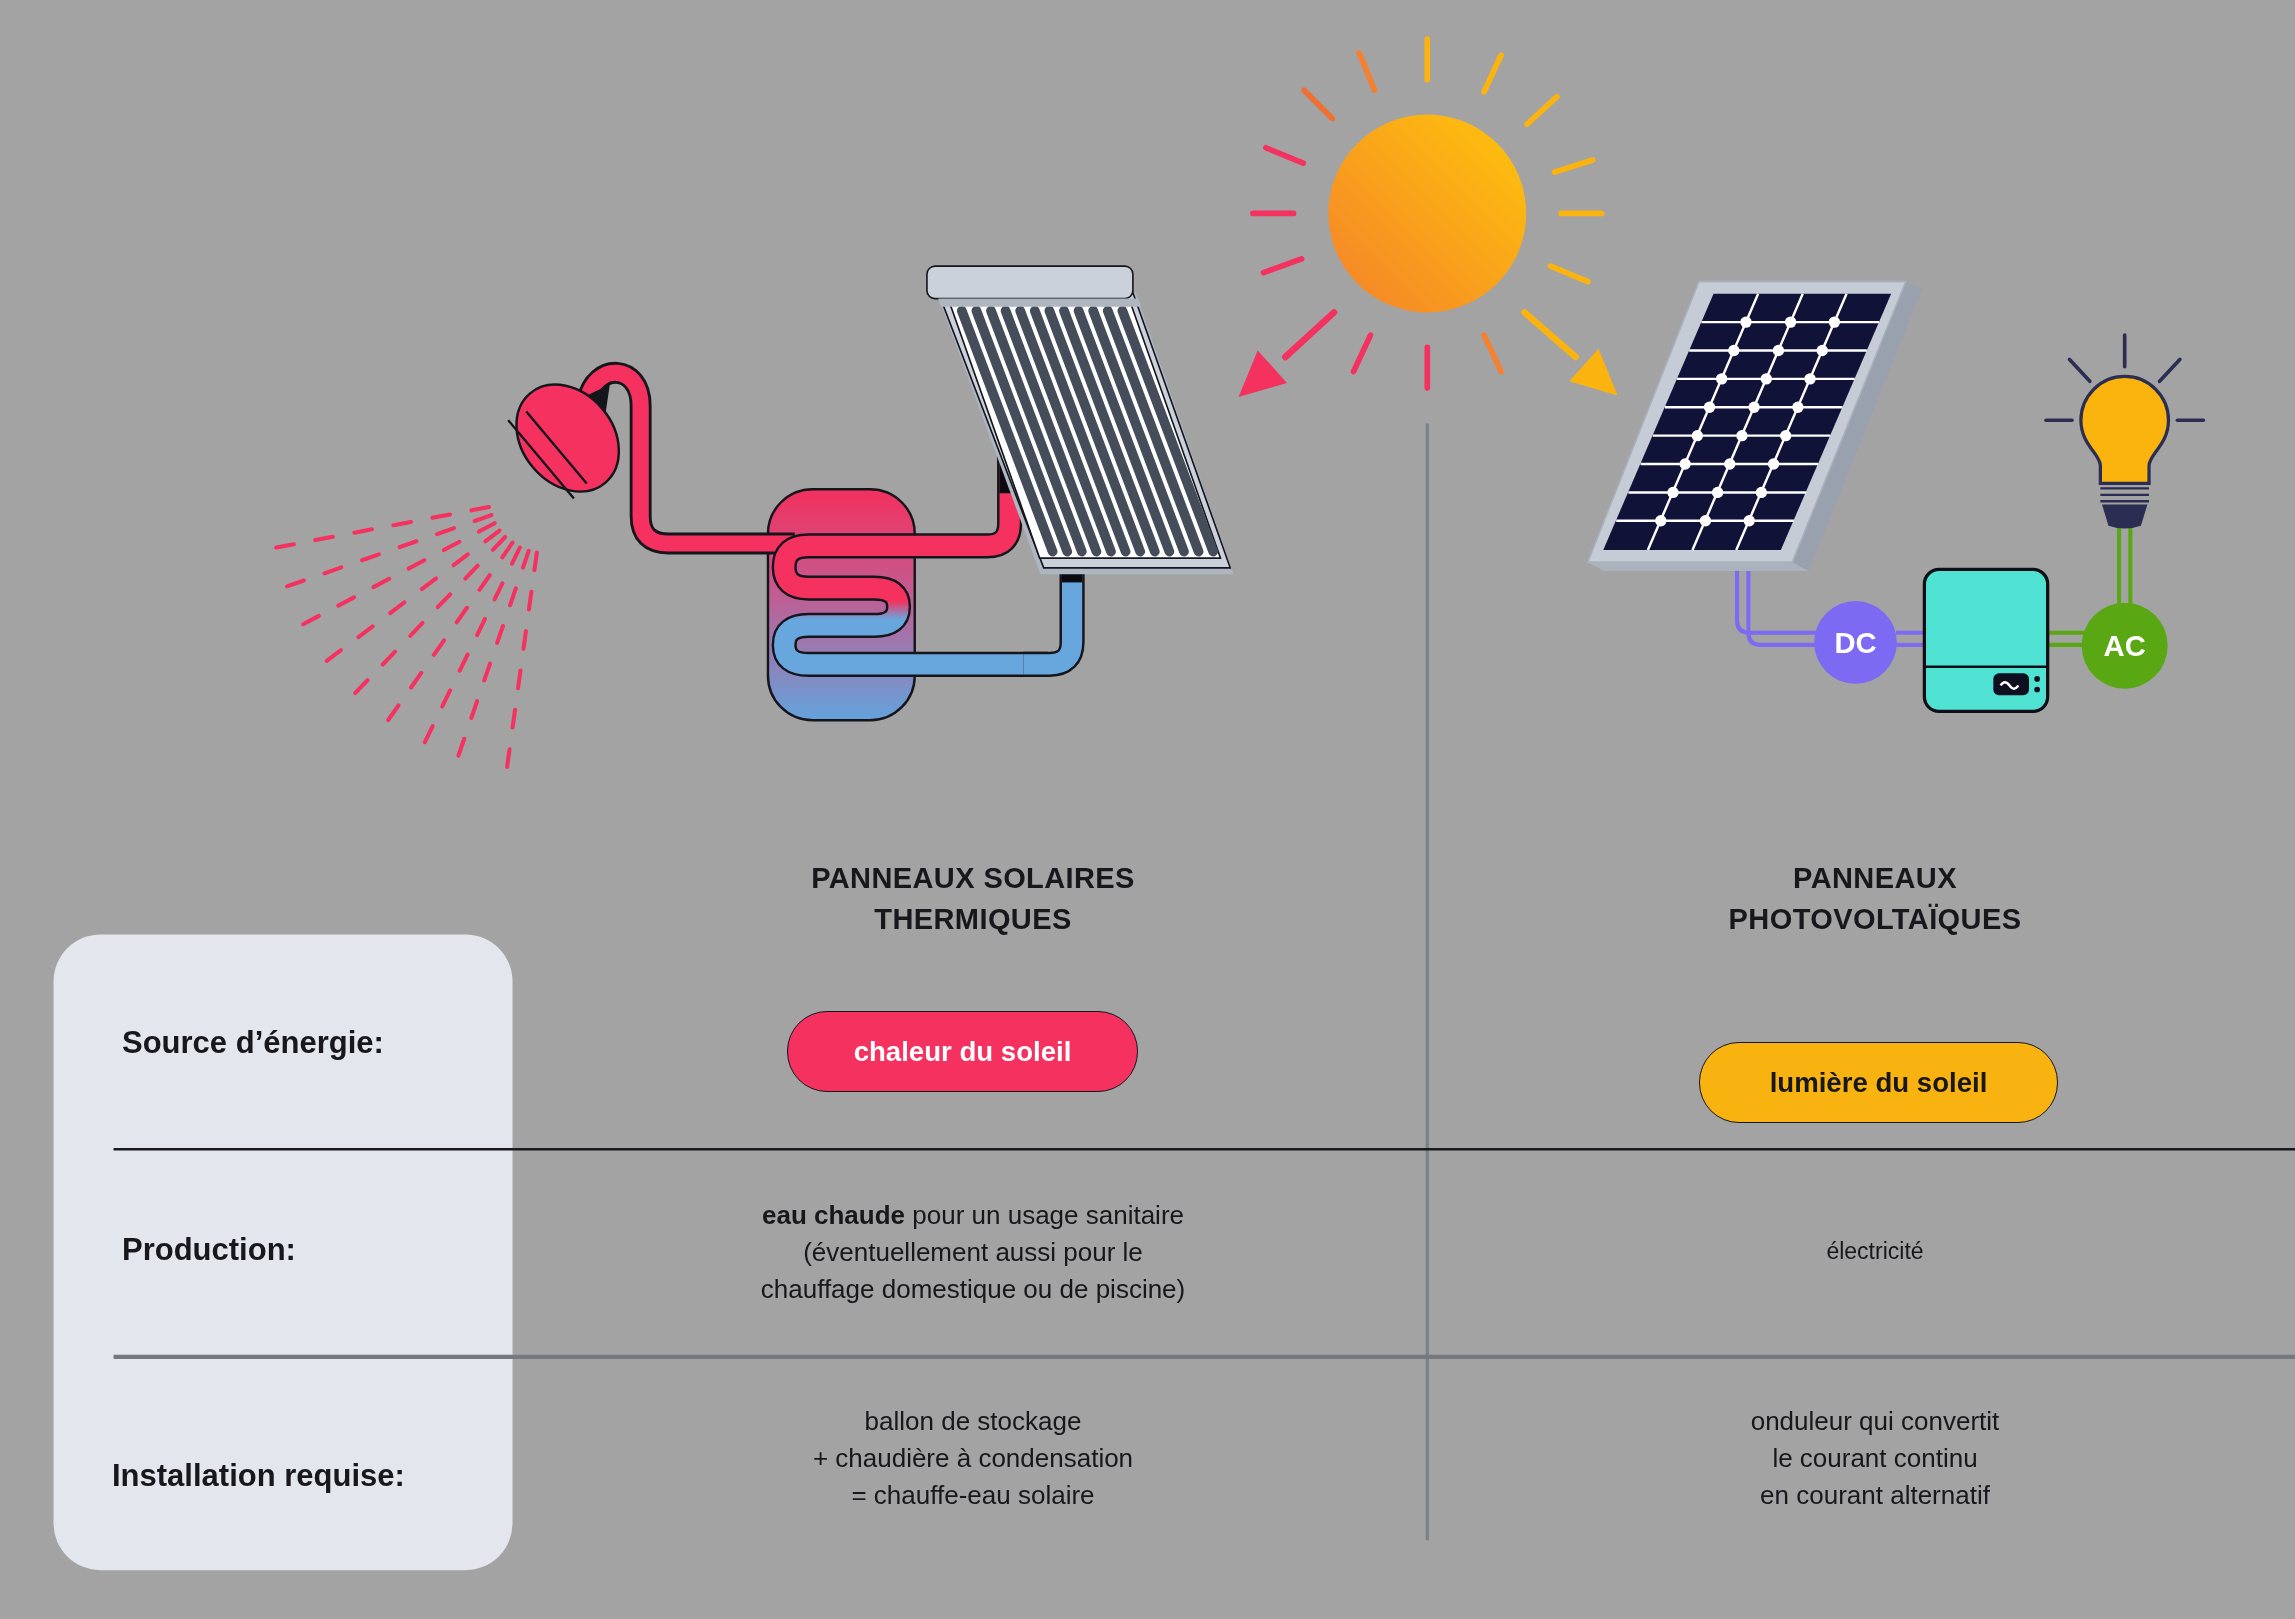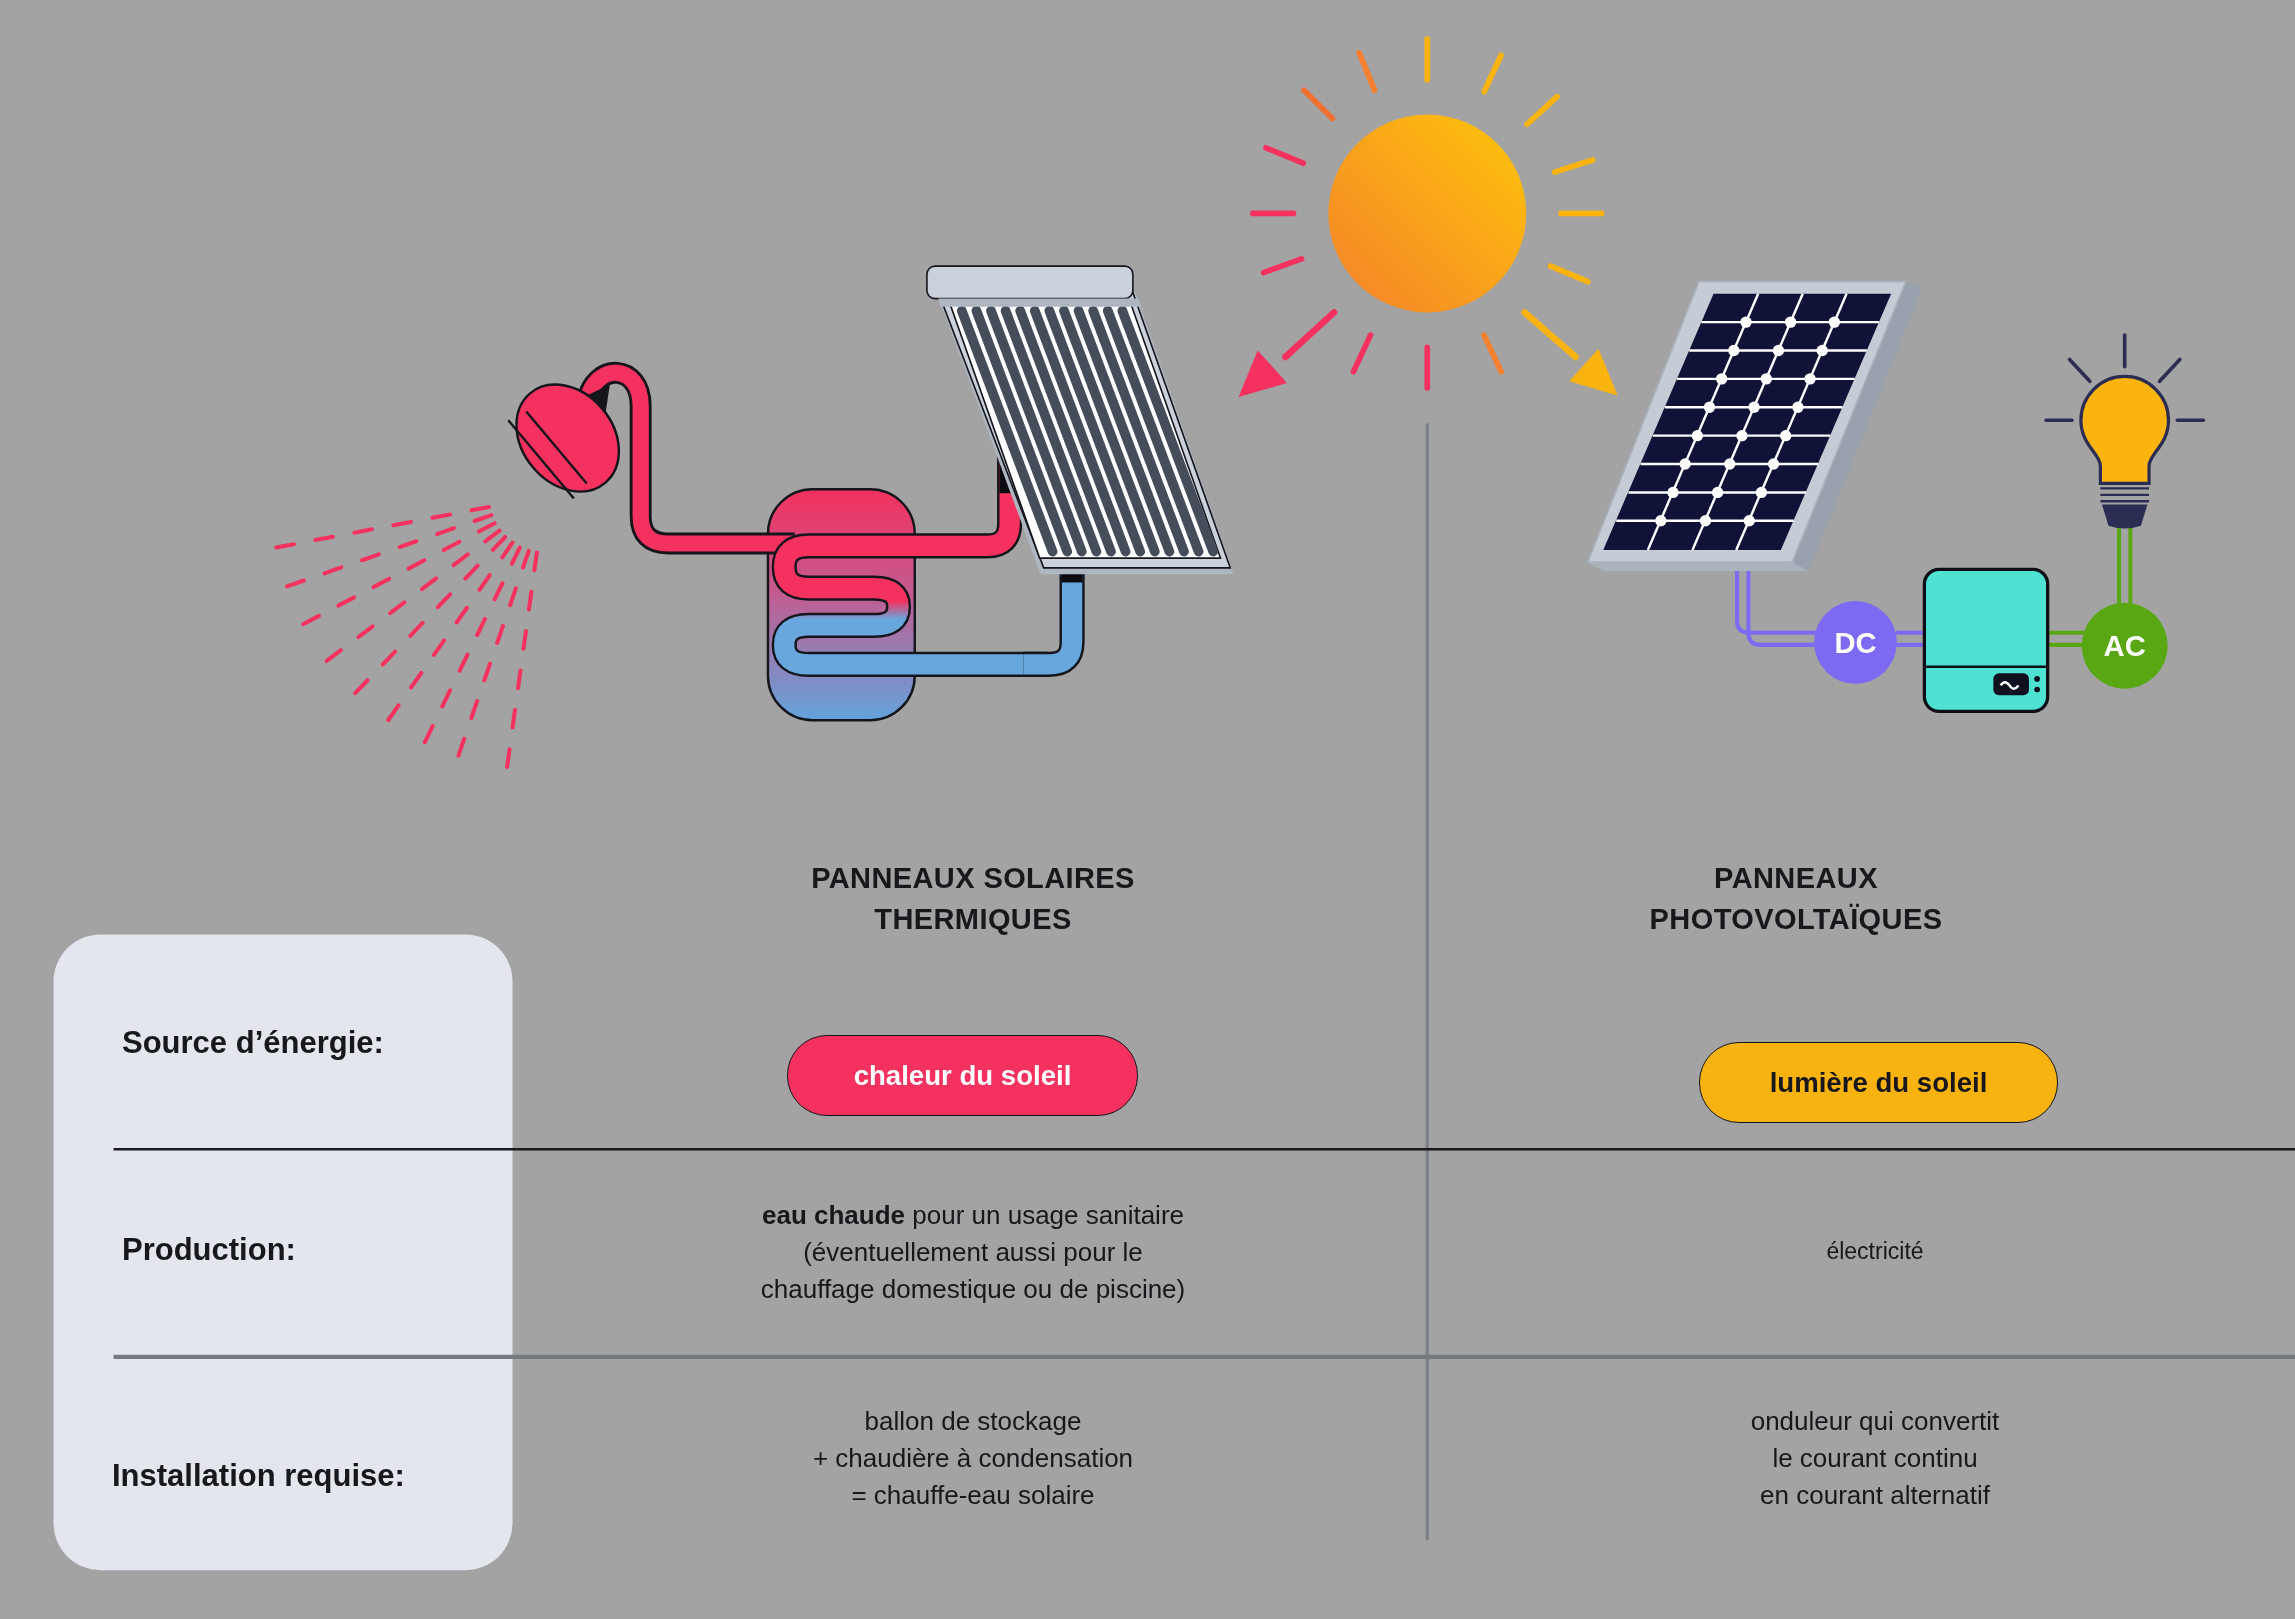--- a/index.html
+++ b/index.html
@@ -237,30 +237,30 @@
 
     <line x1="1760" y1="522" x2="1760" y2="1899" stroke="#7A8087" stroke-width="4"></line>
     <line x1="140" y1="1417" x2="2830" y2="1417" stroke="#1A1A1E" stroke-width="3"></line>
     <line x1="140" y1="1673" x2="2830" y2="1673" stroke="#75797F" stroke-width="5"></line>
   </svg>
 
   <div class="txt col-header" style="left:689px;top:858px;">
     <div>PANNEAUX SOLAIRES</div>
     <div>THERMIQUES</div>
   </div>
-  <div class="txt col-header" style="left:1512px;top:858px;">
+  <div class="txt col-header" style="left:1591px;top:858px;">
     <div>PANNEAUX</div>
     <div>PHOTOVOLTAÏQUES</div>
   </div>
 
   <div class="txt row-label" style="left:122px;top:1026px;">Source d’énergie:</div>
   <div class="txt row-label" style="left:122px;top:1233px;">Production:</div>
   <div class="txt row-label" style="left:112px;top:1441px;margin-top:18px;">Installation requise:</div>
 
-  <div class="pill pill-pink" style="left:787px;top:1035px;">
+  <div class="pill pill-pink" style="left:787px;top:1011px;">
     <span>chaleur du soleil</span>
   </div>
   <div class="pill pill-yellow" style="left:1699px;top:1011px;">
     <span>lumière du soleil</span>
   </div>
 
   <div class="txt body-block" style="left:689px;top:1197px;">
     <div><span class="body-bold">eau chaude</span><span> pour un usage sanitaire</span></div>
     <div>(éventuellement aussi pour le</div>
     <div>chauffage domestique ou de piscine)</div>

